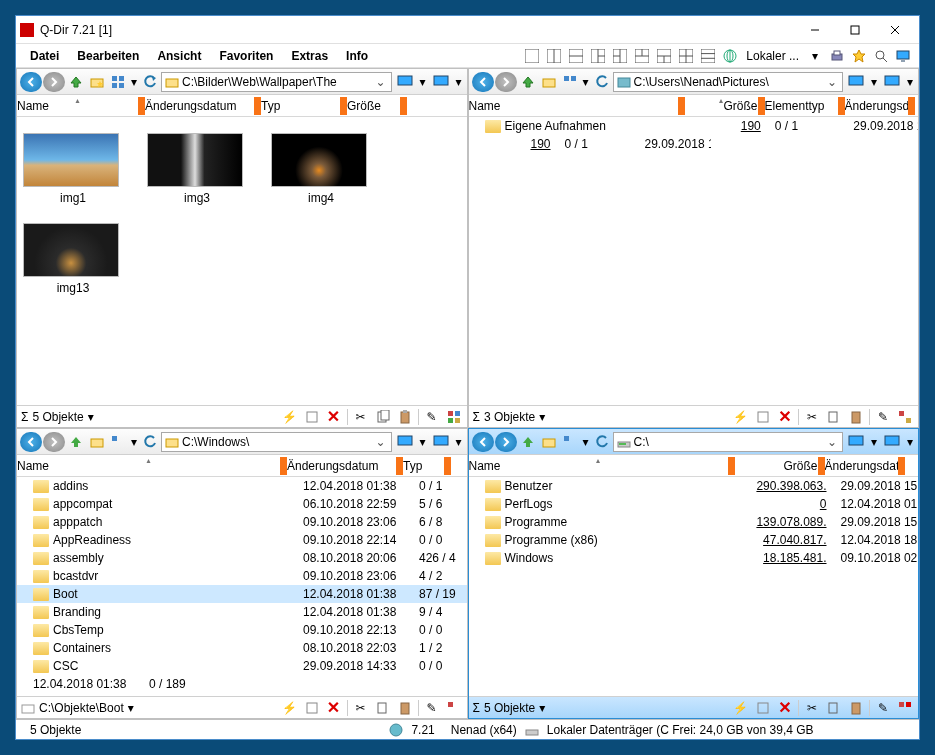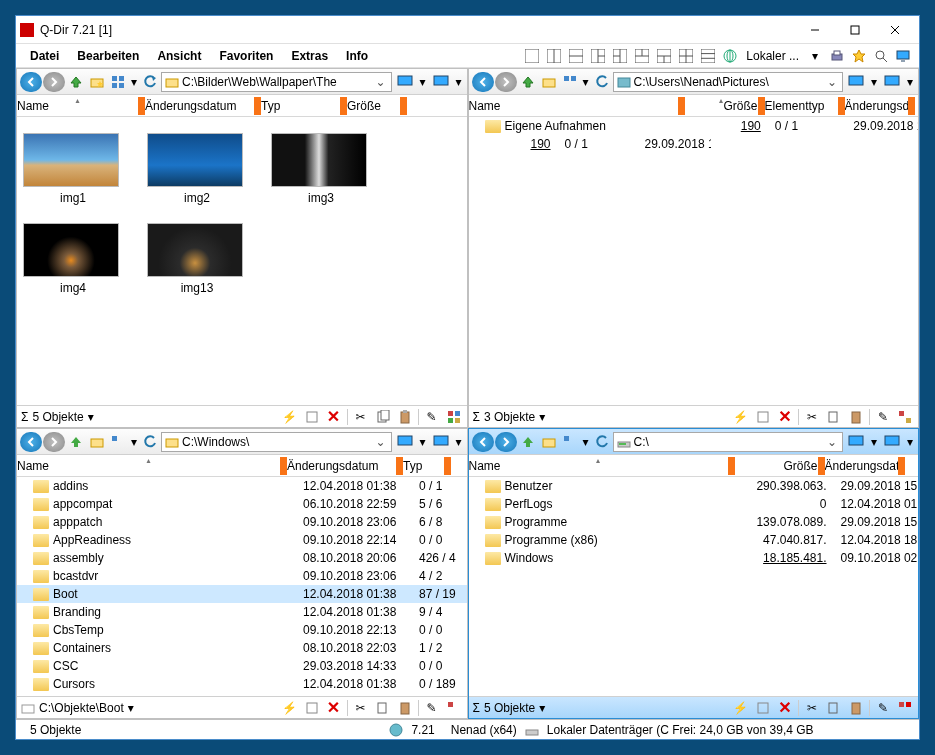--- a/index.html
+++ b/index.html
@@ -48,22 +48,22 @@
 .sb-spacer { flex:1; }
 .bottom-status { height: 20px; border-top:1px solid #c0c0c0; display:flex; align-items:center; padding:0 6px; font-size:12px; }
 .bottom-status .seg { padding: 0 8px; }
 svg { display:block; }
 
 
 .p1-cols .c1{width:128px} .p1-cols .c2{width:116px} .p1-cols .c3{width:86px} .p1-cols .c4{width:60px}
 .p2-cols .c1{width:216px} .p2-cols .c2{width:80px;text-align:right} .p2-cols .c3{width:80px} .p2-cols .c4{width:70px}
 .p3-cols .c1{width:270px} .p3-cols .c2{width:116px} .p3-cols .c3{width:48px}
 .p4-cols .c1{width:266px} .p4-cols .c2{width:90px;text-align:right} .p4-cols .c3{width:80px}
-.right-align{text-align:right; padding-right:10px;}
-.under { text-decoration: underline; }
+.right-align{text-align:right; padding-right:10px;text-decoration:underline;}
+.under { }
 
 
 .img.a{background:linear-gradient(#3b74b3 0%,#6eb7e8 50%,#d9b37b 60%,#c2853a 100%)}
 .img.b{background:linear-gradient(#0f4c8a,#1b74c8 60%,#0d3b63)}
 .img.c{background:linear-gradient(90deg,#111 0%,#111 35%,#ddd 50%,#222 60%,#000 100%)}
 .img.d{background:radial-gradient(circle at 50% 70%,#e68a1f 0%,#7a5a3a 12%,#000 40%)}
 .img.e{background:radial-gradient(circle at 50% 75%,#c89040 0%,#2b2b2b 25%,#1a1a1a 60%)}
 </style>
 </head>
 <body>
@@ -259,24 +259,20 @@
         <div class="col-h c2">Änderungsdatum</div>
         <div class="col-h c3">Typ</div>
         <div class="col-h c4">Größe</div>
       </div>
       <div class="thumb-grid" id="thumbs1">
           <div class="thumb">
             <div class="img a"></div>
             <div class="cap">img1</div>
           </div>
           <div class="thumb">
-            <div class="img b"></div>
-            <div class="cap">img2</div>
-          </div>
-          <div class="thumb">
             <div class="img c"></div>
             <div class="cap">img3</div>
           </div>
           <div class="thumb">
             <div class="img d"></div>
             <div class="cap">img4</div>
           </div>
           <div class="thumb">
             <div class="img e"></div>
             <div class="cap">img13</div>
@@ -537,25 +533,24 @@
             <span class="cell" style="width:116px">09.10.2018 22:13</span>
             <span class="cell" style="width:48px">0 / 0</span>
           </div>
           <div class="row">
             <span class="cell" style="width:270px"><span class="folder-ico"></span>Containers</span>
             <span class="cell" style="width:116px">08.10.2018 22:03</span>
             <span class="cell" style="width:48px">1 / 2</span>
           </div>
           <div class="row">
             <span class="cell" style="width:270px"><span class="folder-ico"></span>CSC</span>
-            <span class="cell" style="width:116px">29.03.2018 14:33</span>
+            <span class="cell" style="width:116px">29.09.2018 14:33</span>
             <span class="cell" style="width:48px">0 / 0</span>
           </div>
           <div class="row">
-            <span class="cell" style="width:270px"><span class="folder-ico"></span>Cursors</span>
             <span class="cell" style="width:116px">12.04.2018 01:38</span>
             <span class="cell" style="width:48px">0 / 189</span>
           </div>
         </div>
       <div class="statusbar">
         <span>
             <svg width="14" height="12">
               <rect x="1" y="3" width="12" height="8" fill="#fff" stroke="#999"></rect>
             </svg>
           </span>

